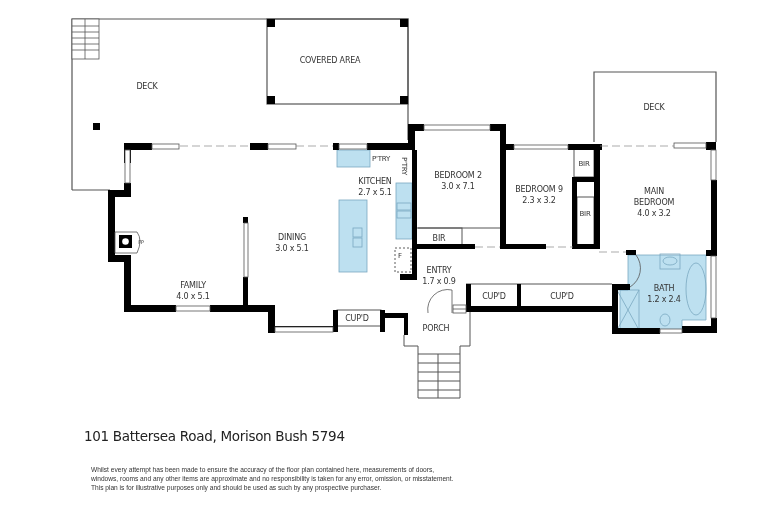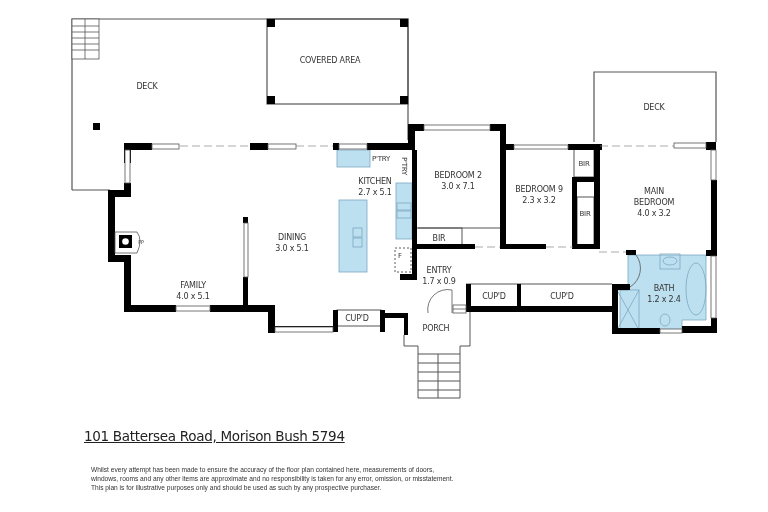--- a/index.html
+++ b/index.html
@@ -1,20 +1,20 @@
 <!DOCTYPE html>
 <html><head>
 <meta charset="utf-8">
 <style>
   html, body { margin: 0; padding: 0; background: #ffffff; }
   body { width: 768px; height: 512px; position: relative; overflow: hidden; font-family: "Liberation Sans", sans-serif; }
   #plan { position: absolute; left: 0; top: 0; width: 768px; height: 420px; }
   .lbl { position: absolute; font-family: "DejaVu Sans", sans-serif; font-size: 8px; color: #333; text-align: center; line-height: 11px; white-space: nowrap; transform: translate(-50%, -50%); letter-spacing: -0.2px; }
   .lbl.small { font-size: 7px; line-height: 9px; }
-  .address { position: absolute; left: 84px; top: 428px; font-family: "DejaVu Sans", sans-serif; font-size: 13.5px; color: #222; letter-spacing: -0.3px; text-decoration: underline; }
+  .address { position: absolute; left: 84px; top: 428px; font-family: "DejaVu Sans", sans-serif; font-size: 13.5px; color: #222; letter-spacing: -0.3px; }
   .disclaimer { position: absolute; left: 91px; top: 465px; width: 440px; font-family: "Liberation Sans", sans-serif; font-size: 6.6px; line-height: 9px; color: #333; }
   .disclaimer p { margin: 0; white-space: nowrap; }
 </style>
 </head>
 <body>
 
 <svg id="plan" viewBox="0 0 768 420" xmlns="http://www.w3.org/2000/svg">
 
   <g fill="none" stroke="#555" stroke-width="1.2">
     <polyline points="72,190 72,19 408,19 408,140"></polyline>

